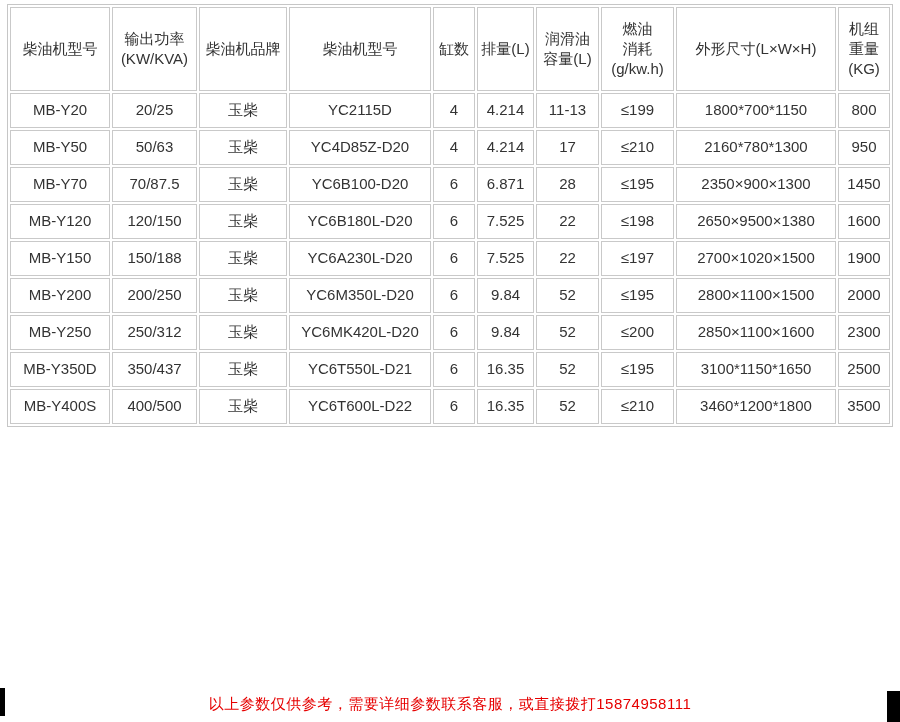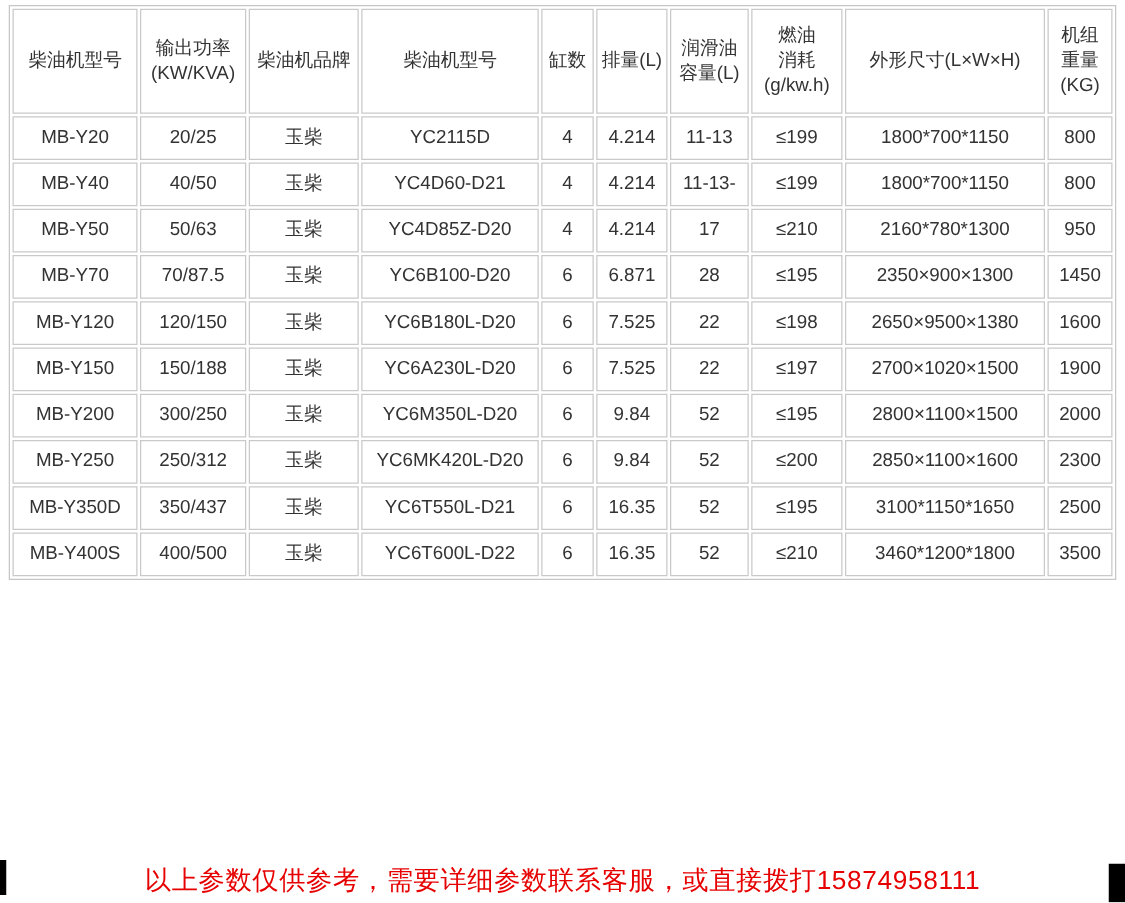--- a/index.html
+++ b/index.html
@@ -52,21 +52,21 @@
     position: absolute;
     left: 0;
     right: 0;
     top: 686px;
     height: 36px;
     display: flex;
     align-items: center;
     justify-content: center;
     background: #ffffff;
     color: #e60000;
-    font-size: 21px;
+    font-size: 15px;
     letter-spacing: 0.5px;
   }
   .black-bar {
     position: absolute;
     background: #000000;
   }
   .black-bar.left {
     left: 0; top: 688px; width: 5px; height: 28px;
   }
   .black-bar.right {
@@ -118,32 +118,20 @@
           <td>玉柴</td>
           <td>YC2115D</td>
           <td>4</td>
           <td>4.214</td>
           <td>11-13</td>
           <td>≤199</td>
           <td>1800*700*1150</td>
           <td>800</td>
         </tr>
         <tr>
-          <td>MB-Y40</td>
-          <td>40/50</td>
-          <td>玉柴</td>
-          <td>YC4D60-D21</td>
-          <td>4</td>
-          <td>4.214</td>
-          <td>11-13-</td>
-          <td>≤199</td>
-          <td>1800*700*1150</td>
-          <td>800</td>
-        </tr>
-        <tr>
           <td>MB-Y50</td>
           <td>50/63</td>
           <td>玉柴</td>
           <td>YC4D85Z-D20</td>
           <td>4</td>
           <td>4.214</td>
           <td>17</td>
           <td>≤210</td>
           <td>2160*780*1300</td>
           <td>950</td>
@@ -179,21 +167,21 @@
           <td>YC6A230L-D20</td>
           <td>6</td>
           <td>7.525</td>
           <td>22</td>
           <td>≤197</td>
           <td>2700×1020×1500</td>
           <td>1900</td>
         </tr>
         <tr>
           <td>MB-Y200</td>
-          <td>300/250</td>
+          <td>200/250</td>
           <td>玉柴</td>
           <td>YC6M350L-D20</td>
           <td>6</td>
           <td>9.84</td>
           <td>52</td>
           <td>≤195</td>
           <td>2800×1100×1500</td>
           <td>2000</td>
         </tr>
         <tr>

